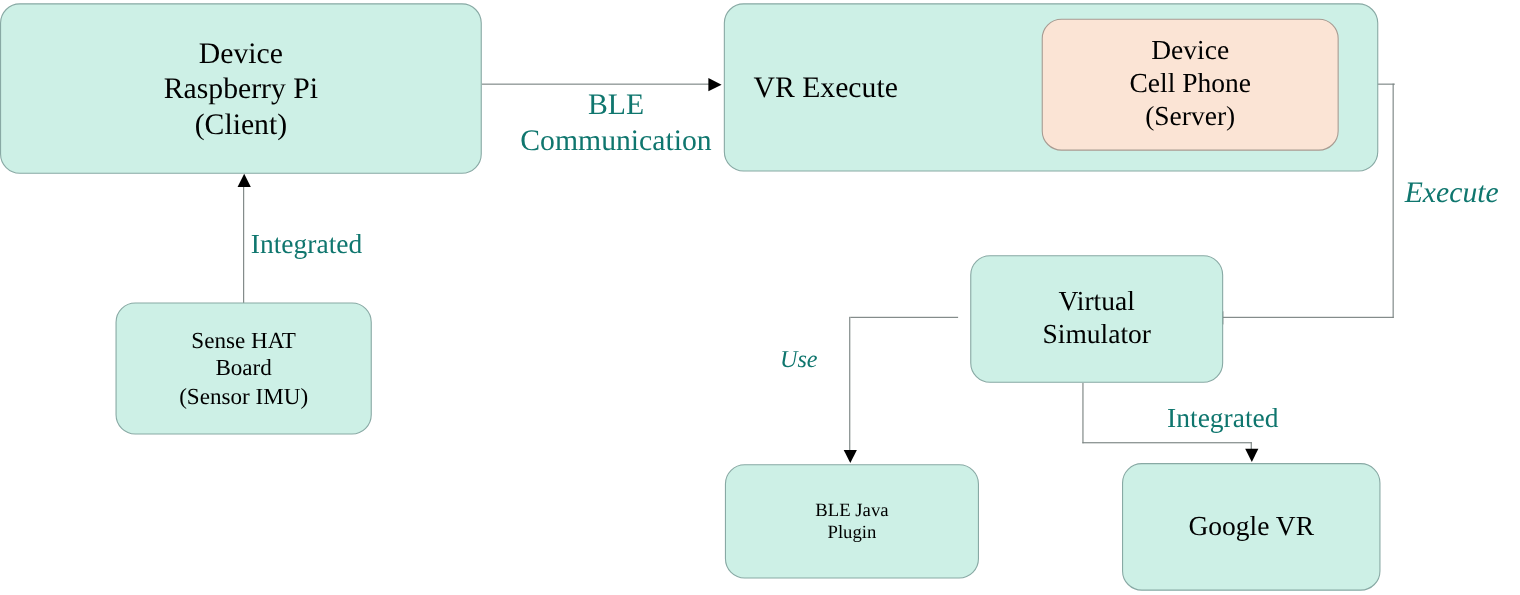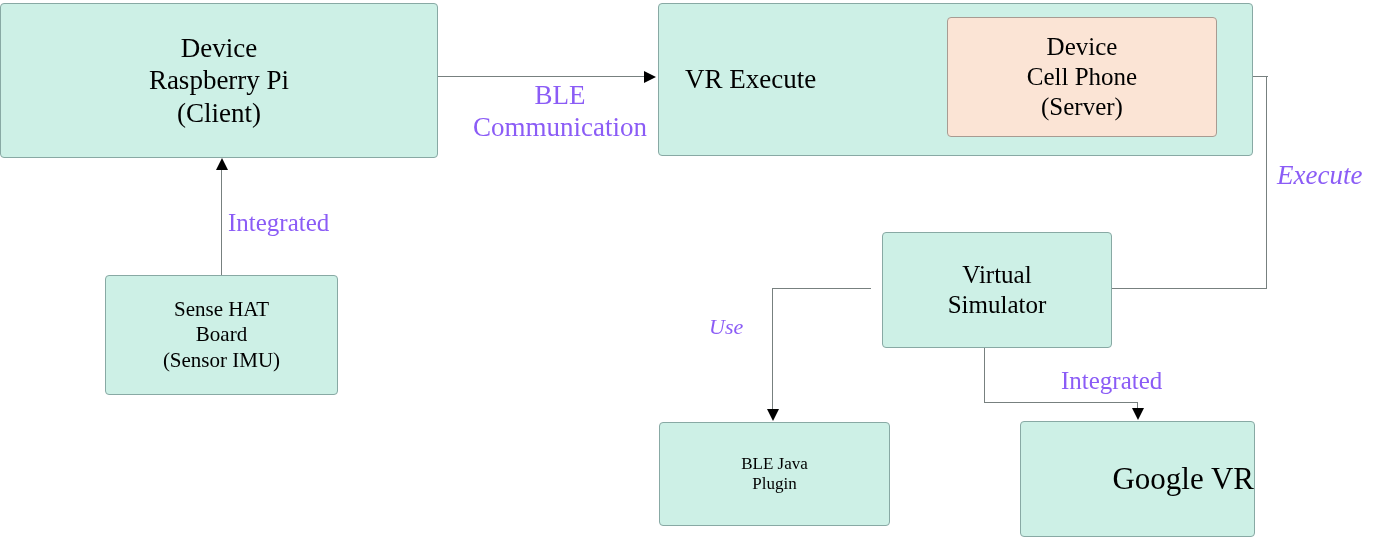--- a/index.html
+++ b/index.html
@@ -16,21 +16,21 @@
     overflow: hidden;
   }
   .node {
     position: absolute;
     box-sizing: border-box;
     display: flex;
     flex-direction: column;
     align-items: center;
     justify-content: center;
     text-align: center;
-    border-radius: 4px;
+    border-radius: 18px;
     color: #000000;
     line-height: 1.20;
     white-space: pre-line;
   }
   .node.teal {
     background: #cdf0e6;
     border: 1.2px solid #88a9a4;
   }
   .node.pink {
     background: #fbe4d5;
@@ -71,35 +71,35 @@
     border-bottom: 12px solid #000000;
   }
   .arrow-down {
     border-left: 6px solid transparent;
     border-right: 6px solid transparent;
     border-top: 12px solid #000000;
   }
 
   .edge-label {
     position: absolute;
-    color: #8b5cf6;
+    color: #0f766e;
     white-space: pre-line;
     line-height: 1.18;
     text-align: left;
   }
 
   
   #node-raspberry-pi { left: 0px;    top: 3px;   width: 438px; height: 155px; font-size: 27px; }
   #node-vr-glasses   { left: 658px;  top: 3px;   width: 595px; height: 153px; font-size: 27px;
                        align-items: flex-start; justify-content: center; padding-left: 26px; }
   #node-cell-phone   { left: 947px;  top: 17px;  width: 270px; height: 120px; font-size: 25px; }
   #node-sense-hat    { left: 105px;  top: 275px; width: 233px; height: 120px; font-size: 21px; }
   #node-virtual-sim  { left: 870px;  top: 232px; width: 230px; height: 116px; font-size: 25px; margin-left: 12px; }
   #node-ble-plugin   { left: 659px;  top: 422px; width: 231px; height: 104px; font-size: 17px; }
-  #node-google-vr    { left: 1020px; top: 421px; width: 235px; height: 116px; font-size: 31px; text-align: right; }
+  #node-google-vr    { left: 1020px; top: 421px; width: 235px; height: 116px; font-size: 25px; }
 
   #node-vr-glasses .node-label { width: auto; text-align: left; }
 </style>
 </head>
 <body>
 
 <div id="canvas">
 
   <div class="edge-line edge-h" style="left:438px; top:76px; width:208px;"></div>
   <div class="arrowhead arrow-right" style="left:644px; top:71px;"></div>

